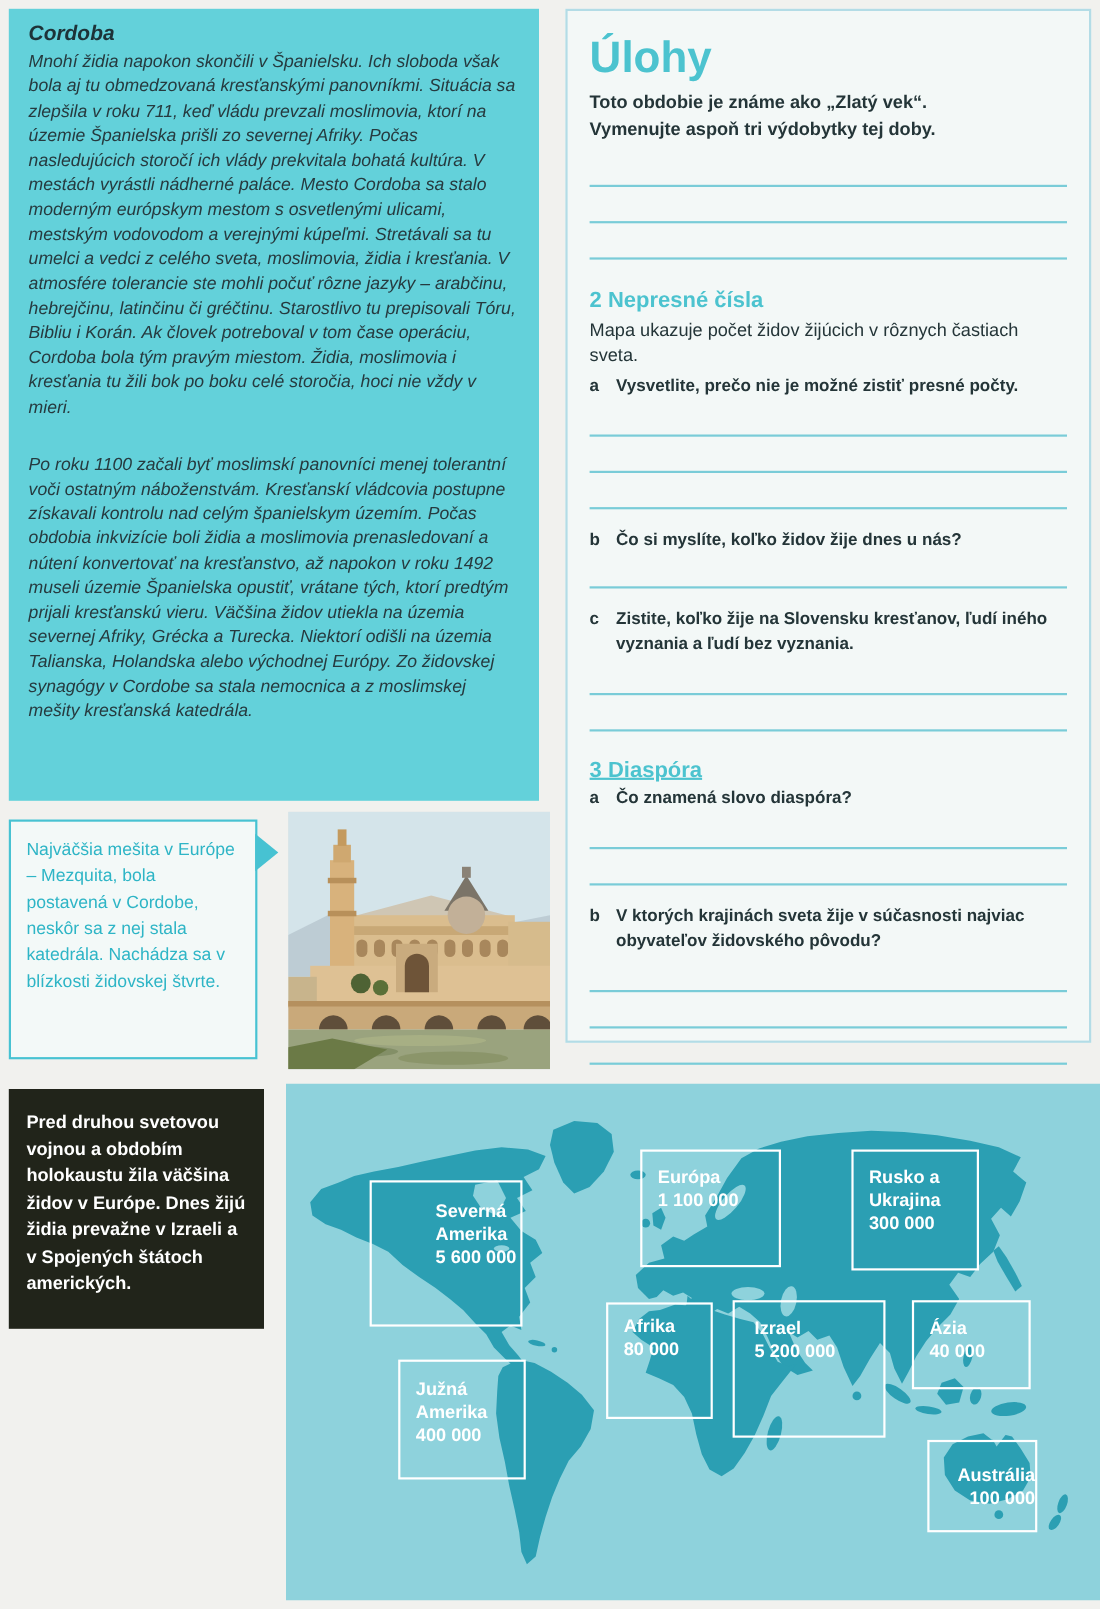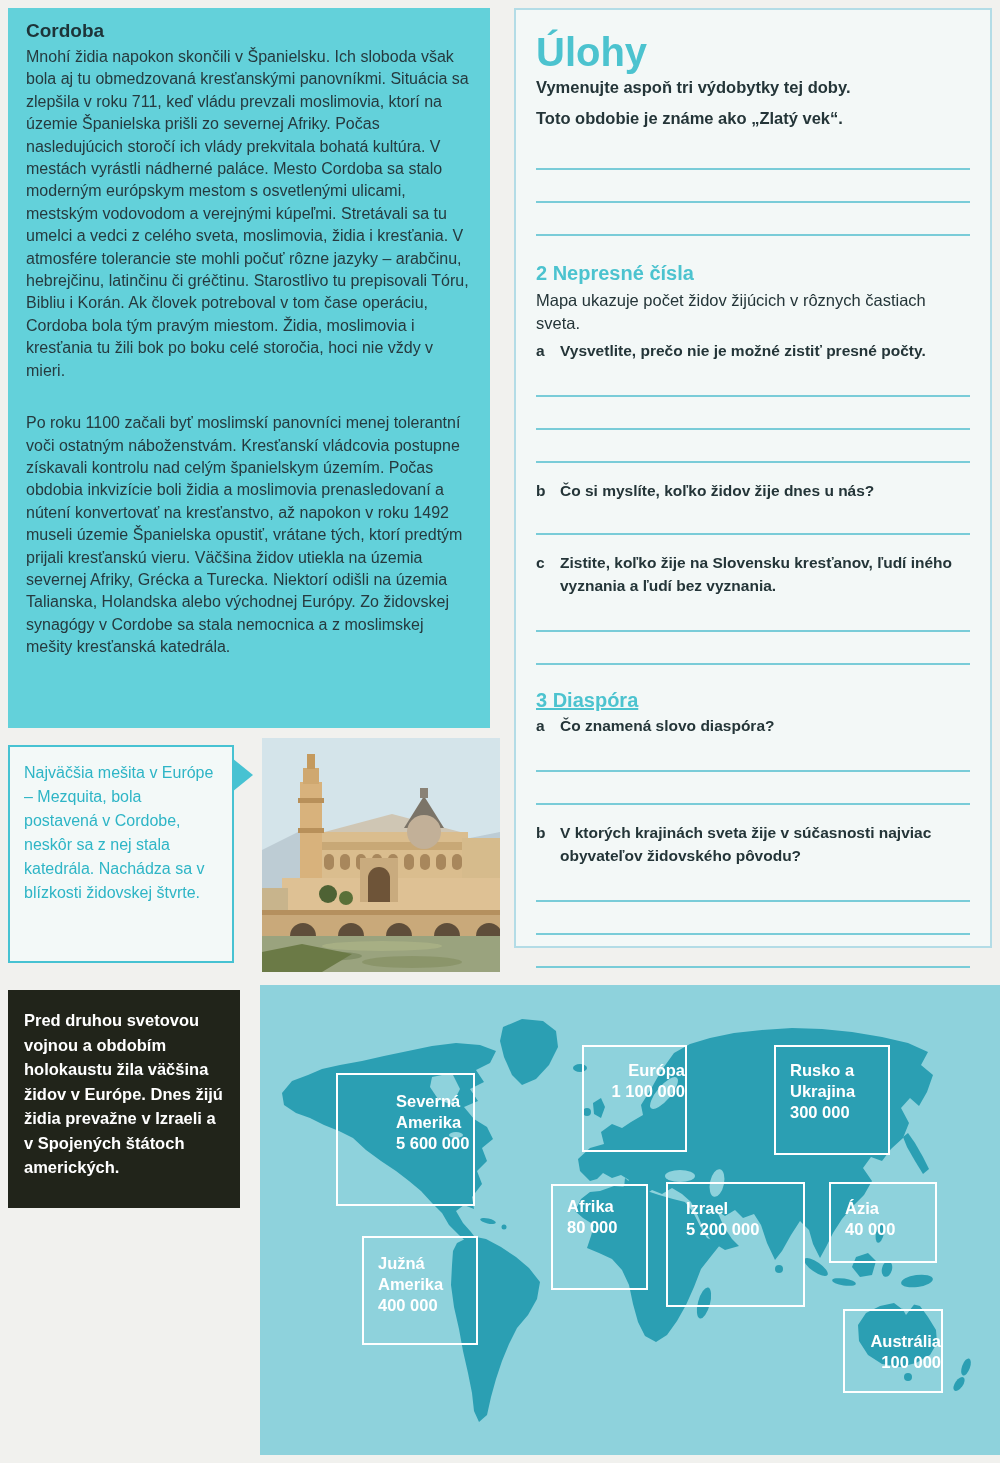--- a/index.html
+++ b/index.html
@@ -1,21 +1,21 @@
 <!DOCTYPE html>
 <html><head>
 <meta charset="utf-8">
 <style>
   html,body{margin:0;padding:0;background:#e8e8e4;}
   .page{position:relative;width:1000px;height:1463px;background:#f1f1ee;overflow:hidden;
         font-family:"Liberation Sans","DejaVu Sans",sans-serif;}
 
   
   .cordoba{position:absolute;left:8px;top:8px;width:482px;height:720px;background:#63d1da;
-           box-sizing:border-box;padding:12px 18px;color:#263a3f;}
+           box-sizing:border-box;padding:12px 18px;color:#263a3f;font-style:italic;}
   .cordoba h2{margin:0 0 4px 0;font-size:19px;font-weight:bold;color:#1d3338;}
   .cordoba p{margin:0;font-size:16px;line-height:22.4px;}
   .cordoba p + p{margin-top:30px;}
 
   
   .tasks{position:absolute;left:514px;top:8px;width:478px;height:940px;background:#f3f8f7;
          border:2px solid #b3dce6;box-sizing:border-box;padding:14px 20px 10px 20px;color:#243538;}
   .tasks h1{margin:6px 0 0 0;font-size:40px;font-weight:bold;color:#4cc3cf;}
   .sec-head{margin-top:26px;font-size:20px;font-weight:bold;color:#4cc3cf;}
   .intro-bold{margin-top:6px;font-size:16.5px;font-weight:bold;line-height:25px;}
@@ -55,22 +55,22 @@
 
   <div class="cordoba">
     <h2>Cordoba</h2>
     <p>Mnohí židia napokon skončili v Španielsku. Ich sloboda však bola aj tu obmedzovaná kresťanskými panovníkmi. Situácia sa zlepšila v roku 711, keď vládu prevzali moslimovia, ktorí na územie Španielska prišli zo severnej Afriky. Počas nasledujúcich storočí ich vlády prekvitala bohatá kultúra. V mestách vyrástli nádherné paláce. Mesto Cordoba sa stalo moderným európskym mestom s osvetlenými ulicami, mestským vodovodom a verejnými kúpeľmi. Stretávali sa tu umelci a vedci z celého sveta, moslimovia, židia i kresťania. V atmosfére tolerancie ste mohli počuť rôzne jazyky – arabčinu, hebrejčinu, latinčinu či gréčtinu. Starostlivo tu prepisovali Tóru, Bibliu i Korán. Ak človek potreboval v tom čase operáciu, Cordoba bola tým pravým miestom. Židia, moslimovia i kresťania tu žili bok po boku celé storočia, hoci nie vždy v mieri.</p>
     <p>Po roku 1100 začali byť moslimskí panovníci menej tolerantní voči ostatným náboženstvám. Kresťanskí vládcovia postupne získavali kontrolu nad celým španielskym územím. Počas obdobia inkvizície boli židia a moslimovia prenasledovaní a nútení konvertovať na kresťanstvo, až napokon v roku 1492 museli územie Španielska opustiť, vrátane tých, ktorí predtým prijali kresťanskú vieru. Väčšina židov utiekla na územia severnej Afriky, Grécka a Turecka. Niektorí odišli na územia Talianska, Holandska alebo východnej Európy. Zo židovskej synagógy v Cordobe sa stala nemocnica a z moslimskej mešity kresťanská katedrála.</p>
   </div>
 
   <div class="tasks">
     <h1>Úlohy</h1>
 
+    <div class="intro-bold">Toto obdobie je známe ako „Zlatý vek“.</div>
     <div class="intro-bold" style="margin-top:0;">Vymenujte aspoň tri výdobytky tej doby.</div>
-    <div class="intro-bold">Toto obdobie je známe ako „Zlatý vek“.</div>
     <div style="margin-top:6px;">
       <div class="ans"></div>
       <div class="ans"></div>
       <div class="ans"></div>
     </div>
 
     <div class="sec-head">2 Nepresné čísla</div>
     <div class="intro-reg">Mapa ukazuje počet židov žijúcich v rôznych častiach sveta.</div>
     <div class="part" style="margin-top:4px;">
       <span class="letter">a</span>
@@ -238,21 +238,21 @@
         <polygon points="638,316 646,330 656,317"></polygon>
       </g>
     </svg>
 
     <div class="region" style="left:76px;top:88px;width:139px;height:133px;">
       <div class="inner" style="padding-top:16px;margin-left:44px;">
         <div class="region-name">Severná Amerika</div>
         <div class="region-value">5 600 000</div>
       </div>
     </div>
-    <div class="region" style="left:322px;top:60px;width:105px;height:107px;text-align:right;">
+    <div class="region" style="left:322px;top:60px;width:128px;height:107px;">
       <div class="inner" style="padding-top:13px;">
         <div class="region-name">Európa</div>
         <div class="region-value">1 100 000</div>
       </div>
     </div>
     <div class="region" style="left:514px;top:60px;width:116px;height:110px;">
       <div class="inner" style="padding-top:13px;">
         <div class="region-name">Rusko a Ukrajina</div>
         <div class="region-value">300 000</div>
       </div>

